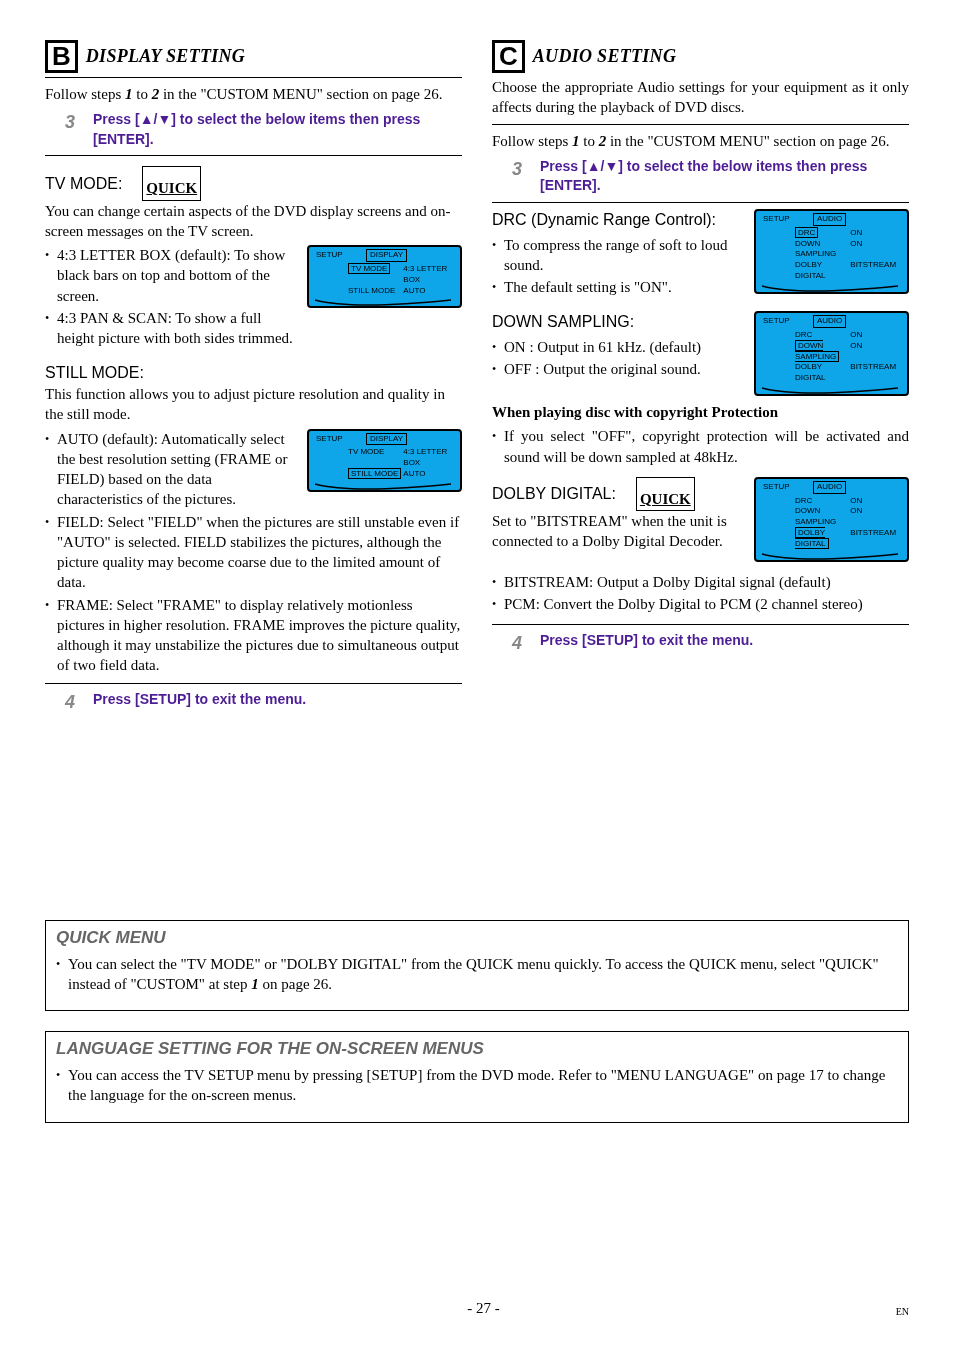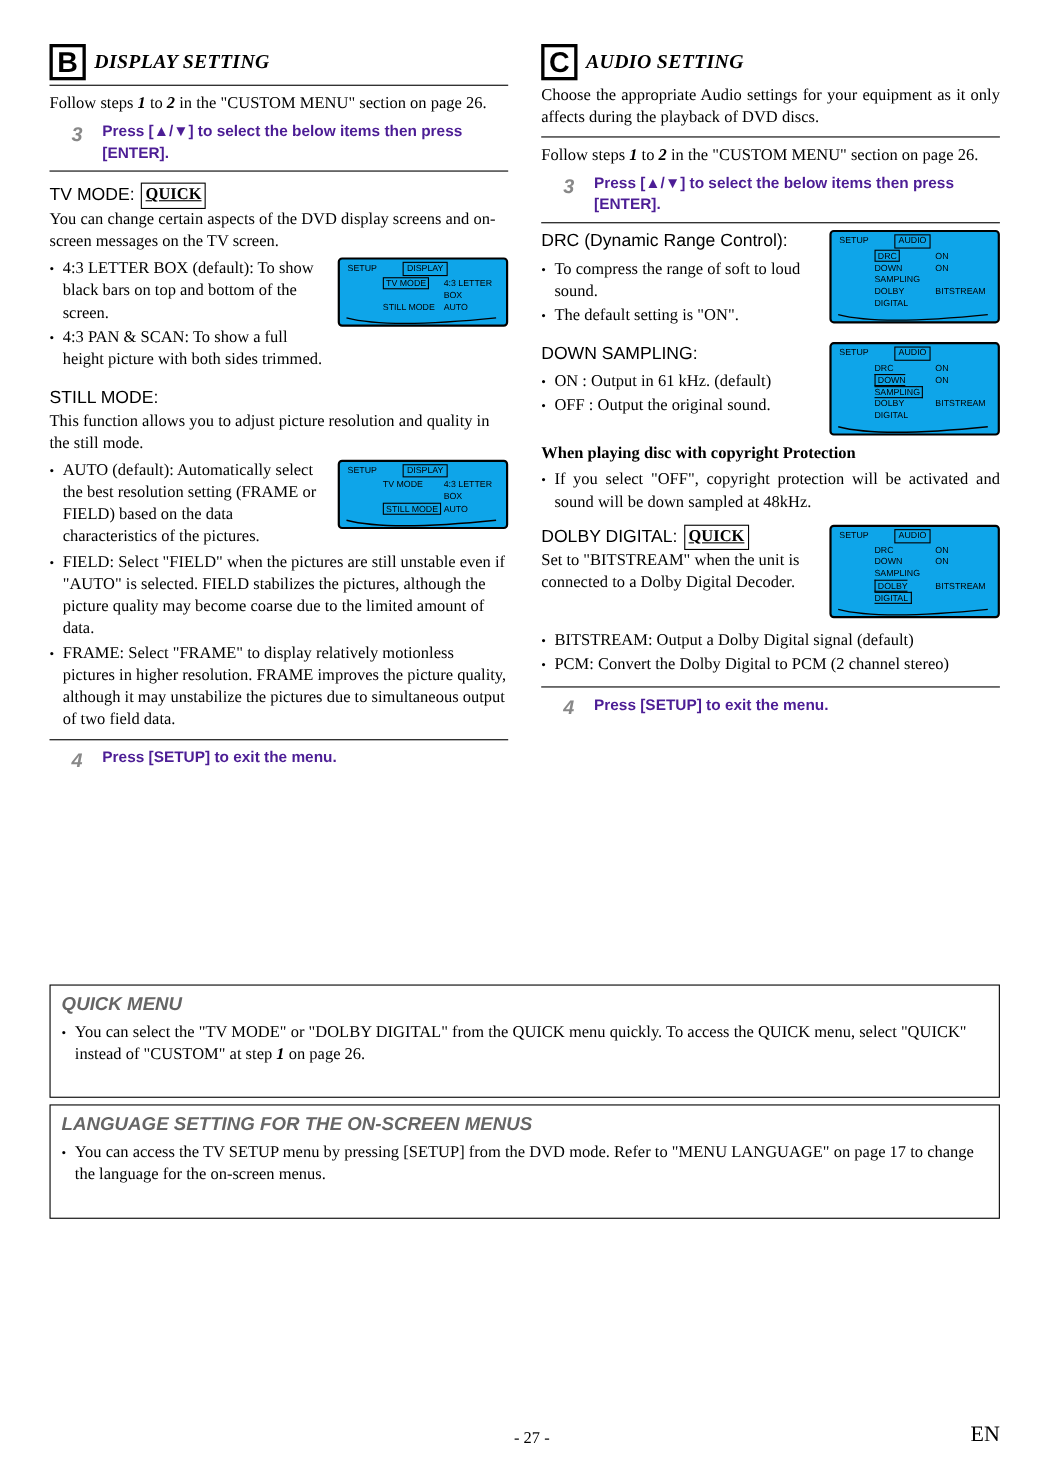--- a/index.html
+++ b/index.html
@@ -54,27 +54,27 @@
     font-size: 14px;
     line-height: 1.4;
   }
   .italicnum { font-style: italic; font-weight: bold; }
   .heading2 {
     font-family: Arial, Helvetica, sans-serif;
     font-size: 16px;
     margin-top: 10px;
     display: flex;
     align-items: center;
-    gap: 6px;
+    gap: 20px;
   }
   .quick-tag {
     font-family: "Times New Roman", serif;
     font-weight: bold;
     border: 1.5px solid #000;
-    padding: 0 3px 1px;
+    padding: 11px 3px 1px;
     font-size: 15px;
     text-decoration: underline;
   }
   ul.dots { list-style: none; margin: 4px 0; }
   ul.dots > li {
     position: relative;
     padding-left: 12px;
     margin-bottom: 2px;
   }
   ul.dots > li::before {
@@ -110,22 +110,22 @@
   .mini-menu .cell-l { width: 98px; padding-left: 35px; }
   .mini-menu .cell-r { width: 60px; }
   .mini-menu .boxed { border: 1px solid #000; padding: 0 2px; }
   .mini-menu svg.curl {
     position: absolute;
     left: 4px;
     bottom: -2px;
   }
   .quick-block, .lang-block {
     border: 1.5px solid #000;
-    padding: 6px 10px 24px;
-    margin-top: 6px;
+    padding: 6px 10px 12px;
+    margin-top: 20px;
   }
   .block-title {
     font-family: Arial, Helvetica, sans-serif;
     font-style: italic;
     font-weight: bold;
     font-size: 17px;
     color: #666;
     margin-bottom: 2px;
   }
   .footer {
@@ -133,21 +133,21 @@
     bottom: 30px;
     left: 13px;
     right: 0;
     text-align: center;
     font-size: 15px;
   }
   .footer .en {
     position: absolute;
     right: 45px;
     bottom: 0;
-    font-size: 20px;
+    font-size: 10px;
   }
   .clearfix::after { content: ""; display: table; clear: both; }
 </style>
 </head>
 <body>
 
 <div class="cols">
 
   <div class="col">
     <div class="section-head">

